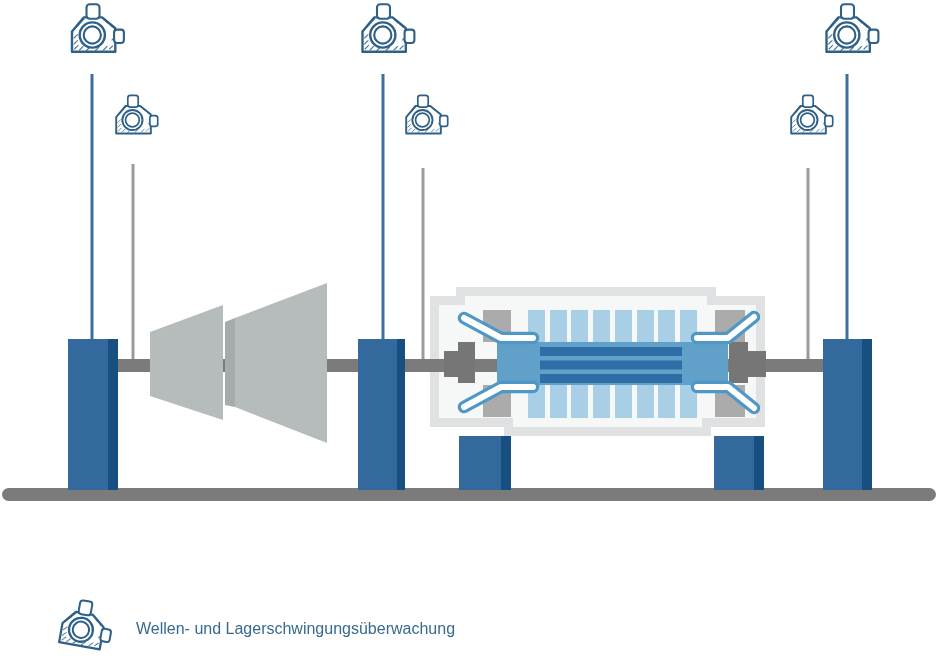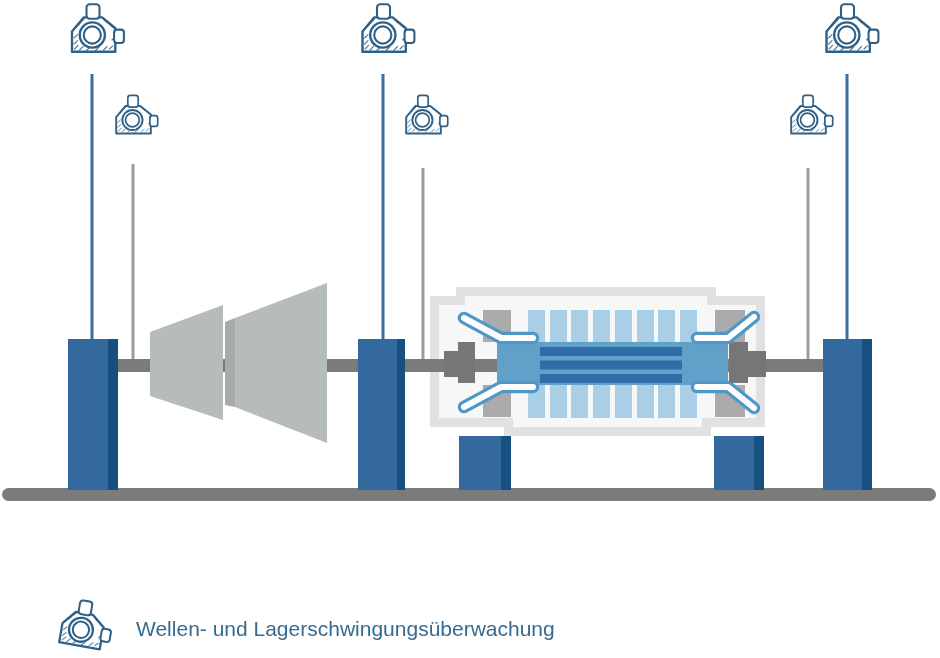--- a/index.html
+++ b/index.html
@@ -33,21 +33,21 @@
                  stroke-linecap: round; stroke-linejoin: round; }
   .sensor-stroke { stroke: var(--sensor-ink, #2e6088); fill: #ffffff;
                    stroke-width: 2.4; stroke-linejoin: round; stroke-linecap: round; }
   .sensor-thin   { stroke: var(--sensor-ink, #2e6088); fill: #ffffff; stroke-width: 2.1; }
   .sensor-hatch  { stroke: var(--sensor-ink, #2e6088); stroke-width: 1.1;
                    stroke-linecap: round; opacity: 0.85; }
 
   #legend-label {
     position: absolute;
     left: 136px; top: 614px;
-    font-size: 21px;
+    font-size: 16px;
     line-height: 30px;
     color: var(--text-blue, #366a90);
   }
 </style>
 </head>
 <body>
 
 <div id="stage">
   <svg width="940" height="658" viewBox="0 0 940 658">
     <defs>

